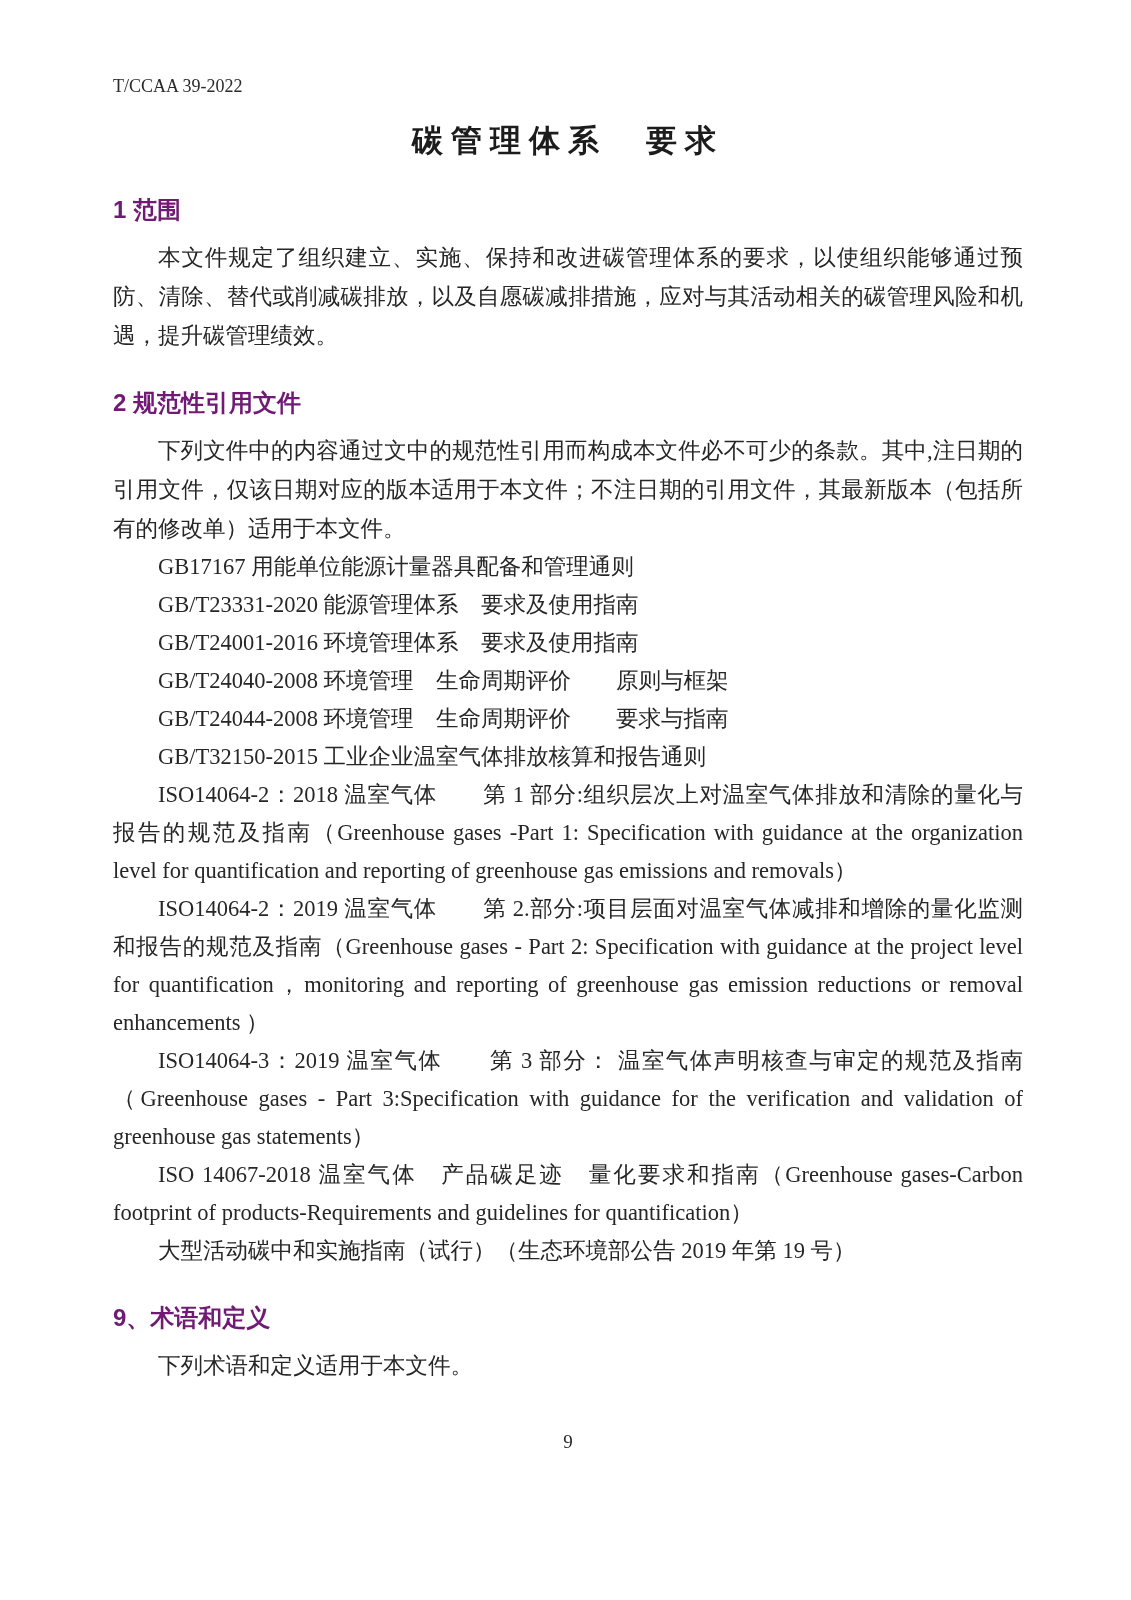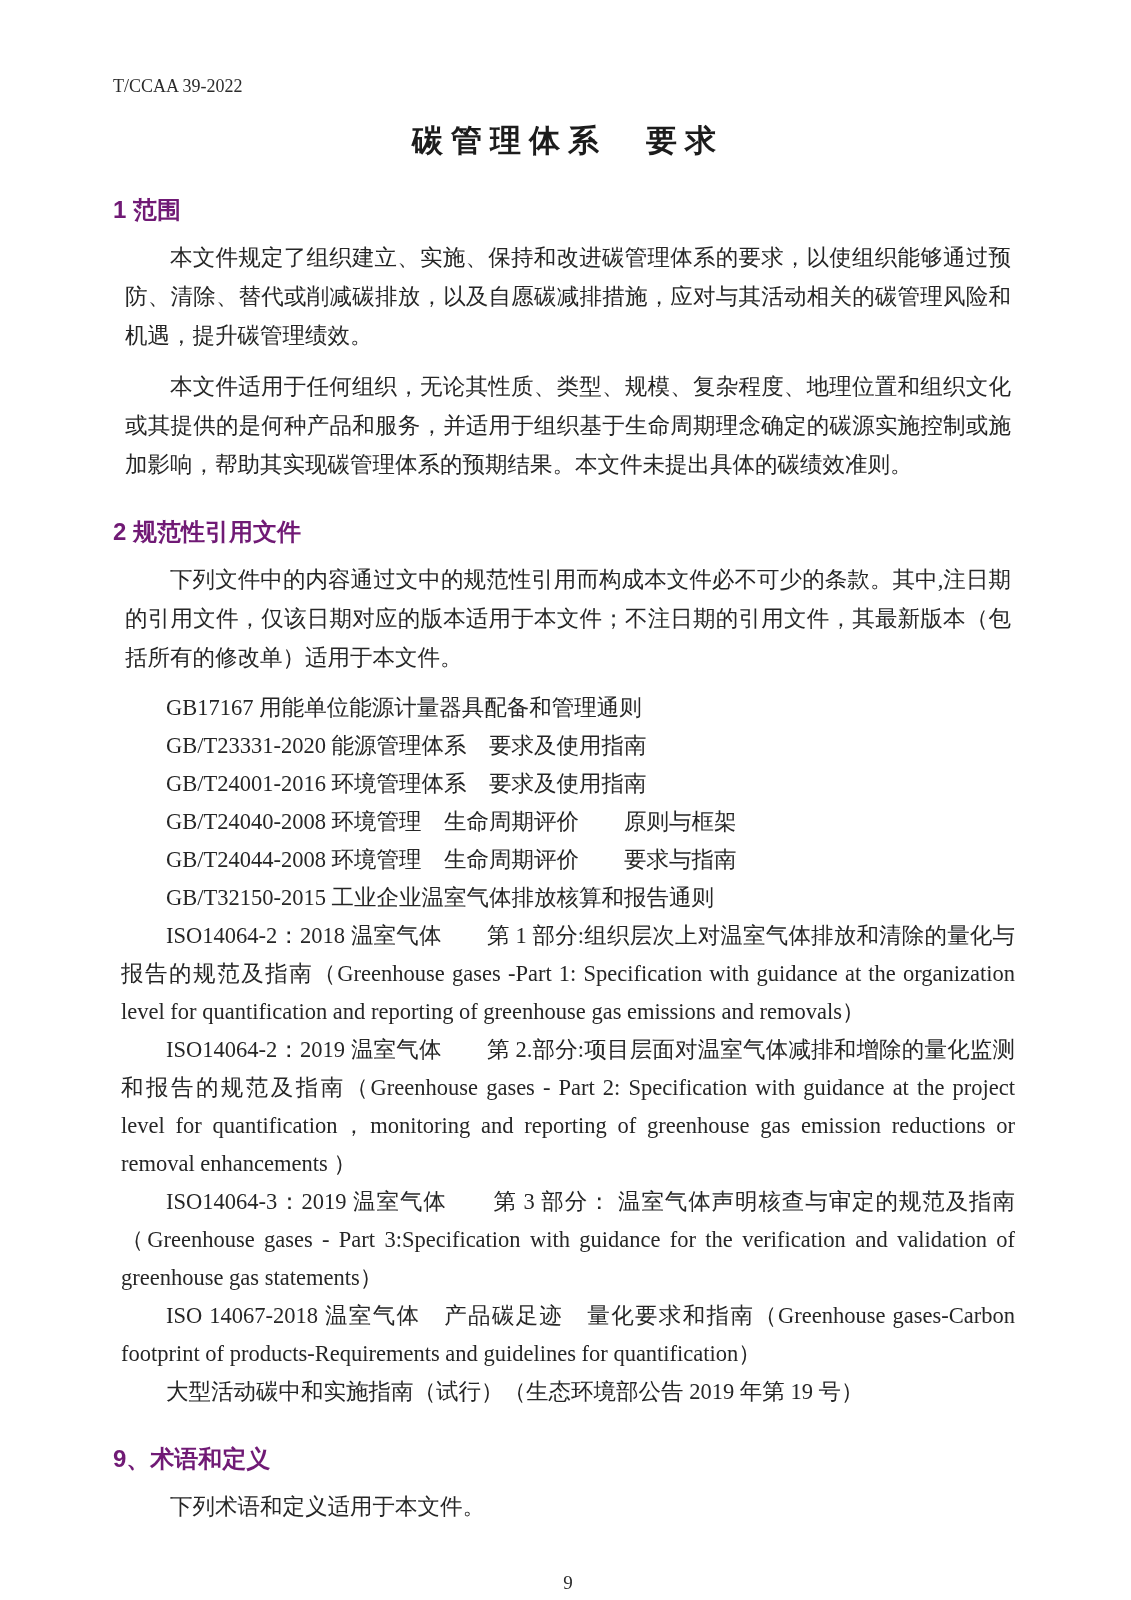--- a/index.html
+++ b/index.html
@@ -37,29 +37,29 @@
   }
   .sec-heading {
     margin: 34px 0 14px 0;
     font-family: "Liberation Sans", "DejaVu Sans", sans-serif;
     font-weight: bold;
     font-size: 24px;
     line-height: 28px;
     color: #701a75;
   }
   .para {
-    margin: 12px;
+    margin: 0;
     font-size: 22.5px;
     line-height: 39px;
     text-align: justify;
     text-indent: 2em;
     color: #262626;
     word-break: break-word;
   }
-  .refs { margin: 8px; }
+  .refs { margin: 0; }
   .ref {
     margin: 0;
     font-size: 22.5px;
     line-height: 38px;
     text-align: justify;
     text-indent: 2em;
     color: #262626;
     word-break: break-word;
   }
   .page-number {
@@ -75,21 +75,20 @@
 <div class="page">
 
   <div class="doc-number">T/CCAA 39-2022</div>
 
   <h1 class="title">碳管理体系　要求</h1>
 
   <h2 class="sec-heading">1 范围</h2>
 
   <p class="para">本文件规定了组织建立、实施、保持和改进碳管理体系的要求，以使组织能够通过预防、清除、替代或削减碳排放，以及自愿碳减排措施，应对与其活动相关的碳管理风险和机遇，提升碳管理绩效。</p>
 
-  <p class="para">本文件适用于任何组织，无论其性质、类型、规模、复杂程度、地理位置和组织文化或其提供的是何种产品和服务，并适用于组织基于生命周期理念确定的碳源实施控制或施加影响，帮助其实现碳管理体系的预期结果。本文件未提出具体的碳绩效准则。</p>
 
   <h2 class="sec-heading">2 规范性引用文件</h2>
 
   <p class="para">下列文件中的内容通过文中的规范性引用而构成本文件必不可少的条款。其中,注日期的引用文件，仅该日期对应的版本适用于本文件；不注日期的引用文件，其最新版本（包括所有的修改单）适用于本文件。</p>
 
   <div class="refs">
     <p class="ref">GB17167 用能单位能源计量器具配备和管理通则</p>
     <p class="ref">GB/T23331-2020 能源管理体系　要求及使用指南</p>
     <p class="ref">GB/T24001-2016 环境管理体系　要求及使用指南</p>
     <p class="ref">GB/T24040-2008 环境管理　生命周期评价　　原则与框架</p>

